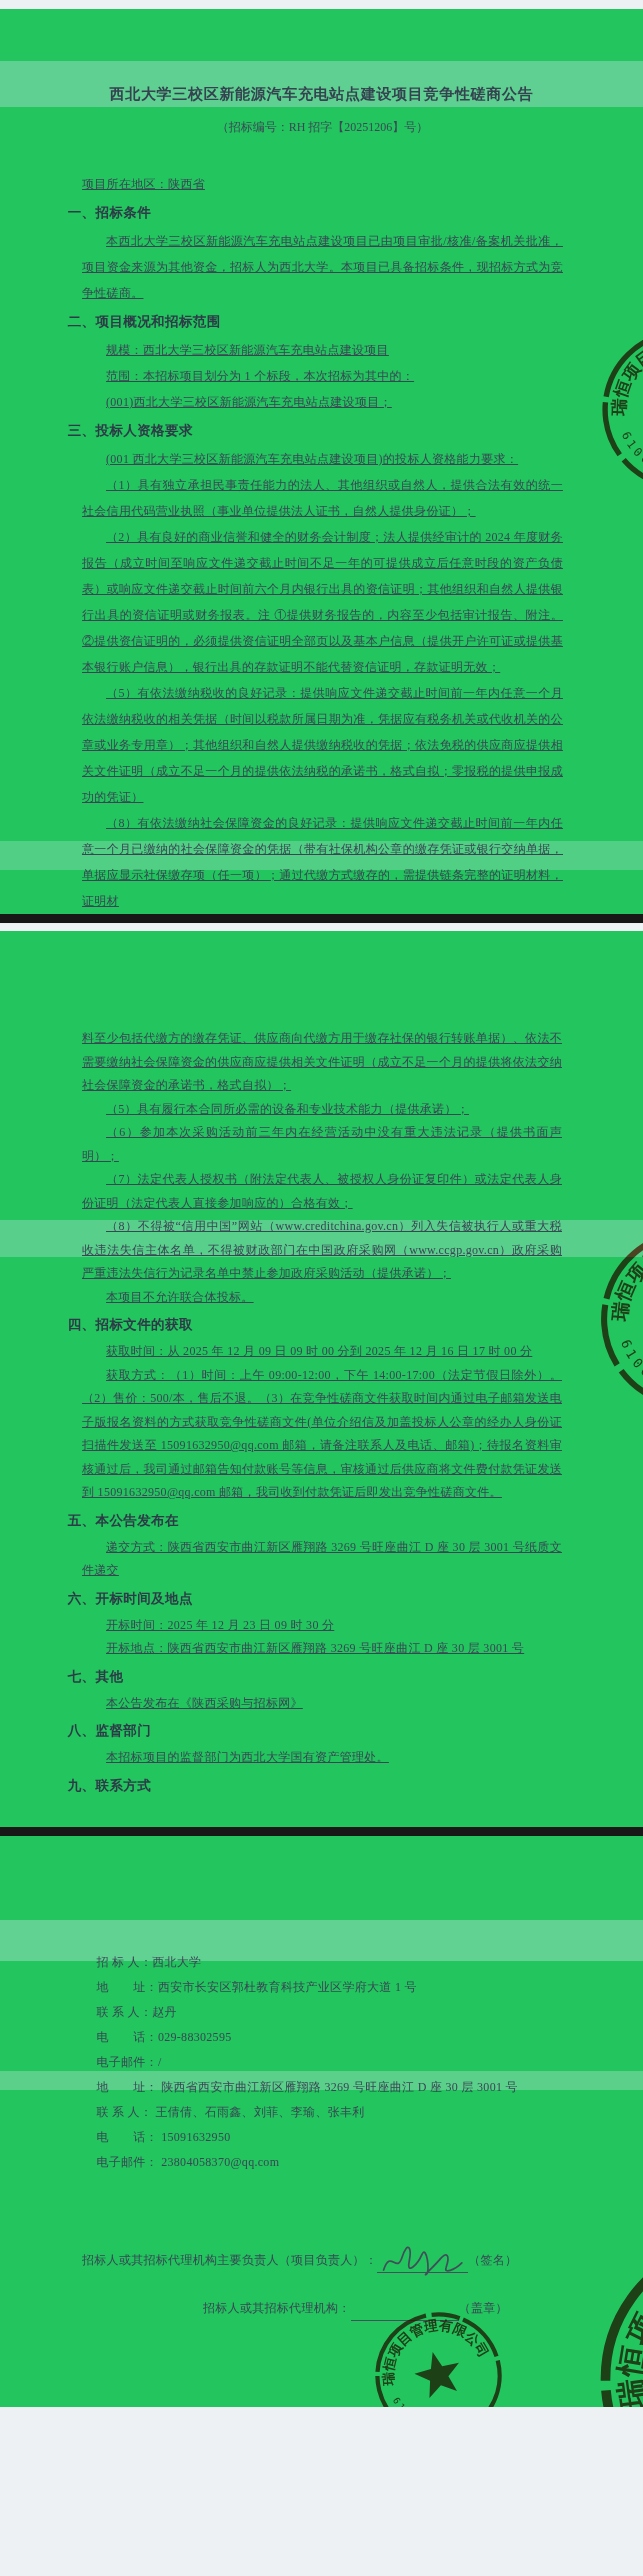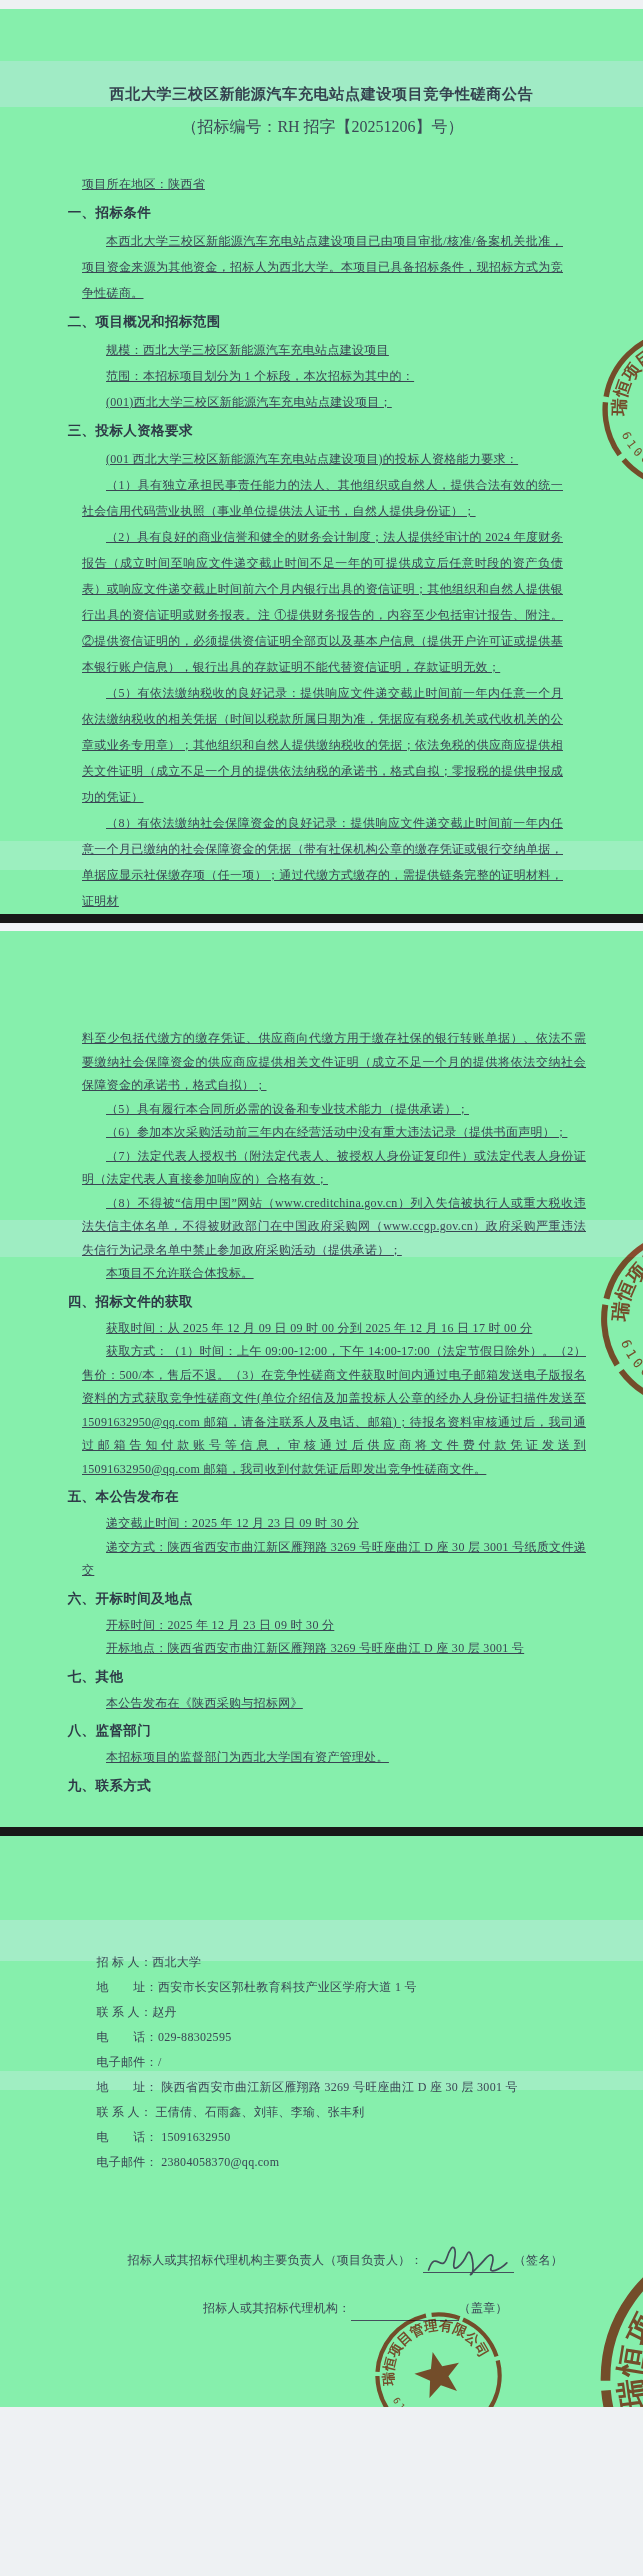--- a/index.html
+++ b/index.html
@@ -2,36 +2,36 @@
 <html style="font-size:11.4px"><head>
 <meta charset="utf-8">
 <style>
   html,body{margin:0;padding:0;}
   body{
     width:643px;height:2576px;position:relative;
     background:#eef1f3;
     font-family:"Liberation Serif","DejaVu Serif",serif;
     color:#3a4654;
   }
-  .page{position:absolute;left:0;width:643px;background:#86efac;overflow:hidden;}
+  .page{position:absolute;left:0;width:643px;background:#22c55e;overflow:hidden;}
   #page1{top:0;height:914px;}
   #page2{top:924px;height:904px;}
   #page3{top:1836px;height:571px;}
   .sep{position:absolute;left:0;width:643px;height:9.3px;background:#181818;}
   #sep1{top:914px;} #sep2{top:1827px;}
 
   .band{position:absolute;left:0;width:100%;pointer-events:none;}
 
   .inner1{position:relative;padding:84px 80px 0 82px;}
-  .inner2{position:relative;padding:103px 57px 0 82px;}
+  .inner2{position:relative;padding:103px 81px 0 82px;}
   .inner3{position:relative;padding:114px 80px 0 82px;}
 
   .doc-title{font-size:15px;font-weight:bold;text-align:center;letter-spacing:0.7px;
     color:#35424f;line-height:21.4px;margin:0 0 13px -2.1px;}
-  .doc-sub{font-size:16px;text-align:center;line-height:18.5px;margin:0 0 34px 0;color:#3c4856;}
+  .doc-sub{font-size:12px;text-align:center;line-height:18.5px;margin:0 0 34px 0;color:#3c4856;}
 
   .p{font-size:12px;line-height:26px;text-align:justify;text-indent:2em;margin:0;letter-spacing:0.3px;text-decoration:underline;}
   .p2l .p{line-height:23.5px;}
   .noindent{text-indent:0;}
   .h{font-size:13.5px;font-weight:bold;color:#2e3a47;line-height:31px;margin:0 0 0 -14.3px;
     text-indent:0;letter-spacing:0.4px;}
 
   .kv{font-size:12px;line-height:25px;text-indent:1.2em;margin:0;letter-spacing:0.3px;text-align:left;}
   .gap-agency{margin-top:24px;}
   .sign-row{margin-top:68px;}
@@ -106,21 +106,20 @@
     <p class="p" style="text-indent:0;">料至少包括代缴方的缴存凭证、供应商向代缴方用于缴存社保的银行转账单据）、依法不需要缴纳社会保障资金的供应商应提供相关文件证明（成立不足一个月的提供将依法交纳社会保障资金的承诺书，格式自拟）；</p>
     <p class="p">（5）具有履行本合同所必需的设备和专业技术能力（提供承诺）；</p>
     <p class="p">（6）参加本次采购活动前三年内在经营活动中没有重大违法记录（提供书面声明）；</p>
     <p class="p">（7）法定代表人授权书（附法定代表人、被授权人身份证复印件）或法定代表人身份证明（法定代表人直接参加响应的）合格有效；</p>
     <p class="p">（8）不得被“信用中国”网站（www.creditchina.gov.cn）列入失信被执行人或重大税收违法失信主体名单，不得被财政部门在中国政府采购网（www.ccgp.gov.cn）政府采购严重违法失信行为记录名单中禁止参加政府采购活动（提供承诺）；</p>
     <p class="p">本项目不允许联合体投标。</p>
     <p class="h">四、招标文件的获取</p>
     <p class="p">获取时间：从 2025 年 12 月 09 日 09 时 00 分到 2025 年 12 月 16 日 17 时 00 分</p>
     <p class="p">获取方式：（1）时间：上午 09:00-12:00，下午 14:00-17:00（法定节假日除外）。（2）售价：500/本，售后不退。（3）在竞争性磋商文件获取时间内通过电子邮箱发送电子版报名资料的方式获取竞争性磋商文件(单位介绍信及加盖投标人公章的经办人身份证扫描件发送至 15091632950@qq.com 邮箱，请备注联系人及电话、邮箱)；待报名资料审核通过后，我司通过邮箱告知付款账号等信息，审核通过后供应商将文件费付款凭证发送到 15091632950@qq.com 邮箱，我司收到付款凭证后即发出竞争性磋商文件。</p>
     <p class="h">五、本公告发布在</p>
-    <p class="p">递交截止时间：2025 年 12 月 23 日 09 时 30 分</p>
     <p class="p">递交方式：陕西省西安市曲江新区雁翔路 3269 号旺座曲江 D 座 30 层 3001 号纸质文件递交</p>
     <p class="h">六、开标时间及地点</p>
     <p class="p">开标时间：2025 年 12 月 23 日 09 时 30 分</p>
     <p class="p">开标地点：陕西省西安市曲江新区雁翔路 3269 号旺座曲江 D 座 30 层 3001 号</p>
     <p class="h">七、其他</p>
     <p class="p">本公告发布在《陕西采购与招标网》</p>
     <p class="h">八、监督部门</p>
     <p class="p">本招标项目的监督部门为西北大学国有资产管理处。</p>
     <p class="h">九、联系方式</p>
   </div>
@@ -141,21 +140,21 @@
     <p class="kv">地　　址：西安市长安区郭杜教育科技产业区学府大道 1 号</p>
     <p class="kv">联 系 人：赵丹</p>
     <p class="kv">电　　话：029-88302595</p>
     <p class="kv">电子邮件：/</p>
 
     <p class="kv">地　　址： 陕西省西安市曲江新区雁翔路 3269 号旺座曲江 D 座 30 层 3001 号</p>
     <p class="kv">联 系 人： 王倩倩、石雨鑫、刘菲、李瑜、张丰利</p>
     <p class="kv">电　　话： 15091632950</p>
     <p class="kv">电子邮件： 23804058370@qq.com</p>
 
-    <p class="kv sign-row" style="text-indent:0;text-align:right;">
+    <p class="kv sign-row" style="text-indent:0;">
       <span>招标人或其招标代理机构主要负责人（项目负责人）：</span><span class="slot sig-slot"><svg width="86" height="37" viewBox="0 0 120 52">
             <path d="M6 38 C16 8, 24 44, 32 20 S46 6, 42 26 C38 46, 54 30, 60 16 S72 40, 66 44 C60 48, 78 32, 86 22 S100 16, 94 34 C90 44, 106 38, 116 28" stroke="#434c59" stroke-width="2.4" fill="none" stroke-linecap="round"></path>
           </svg></span><span>（签名）</span>
     </p>
 
     <p class="kv seal-row" style="text-indent:0;margin-left:121px;">
       <span>招标人或其招标代理机构：</span><span class="slot seal-slot"></span><span>（盖章）</span>
     </p>
   </div>
 

